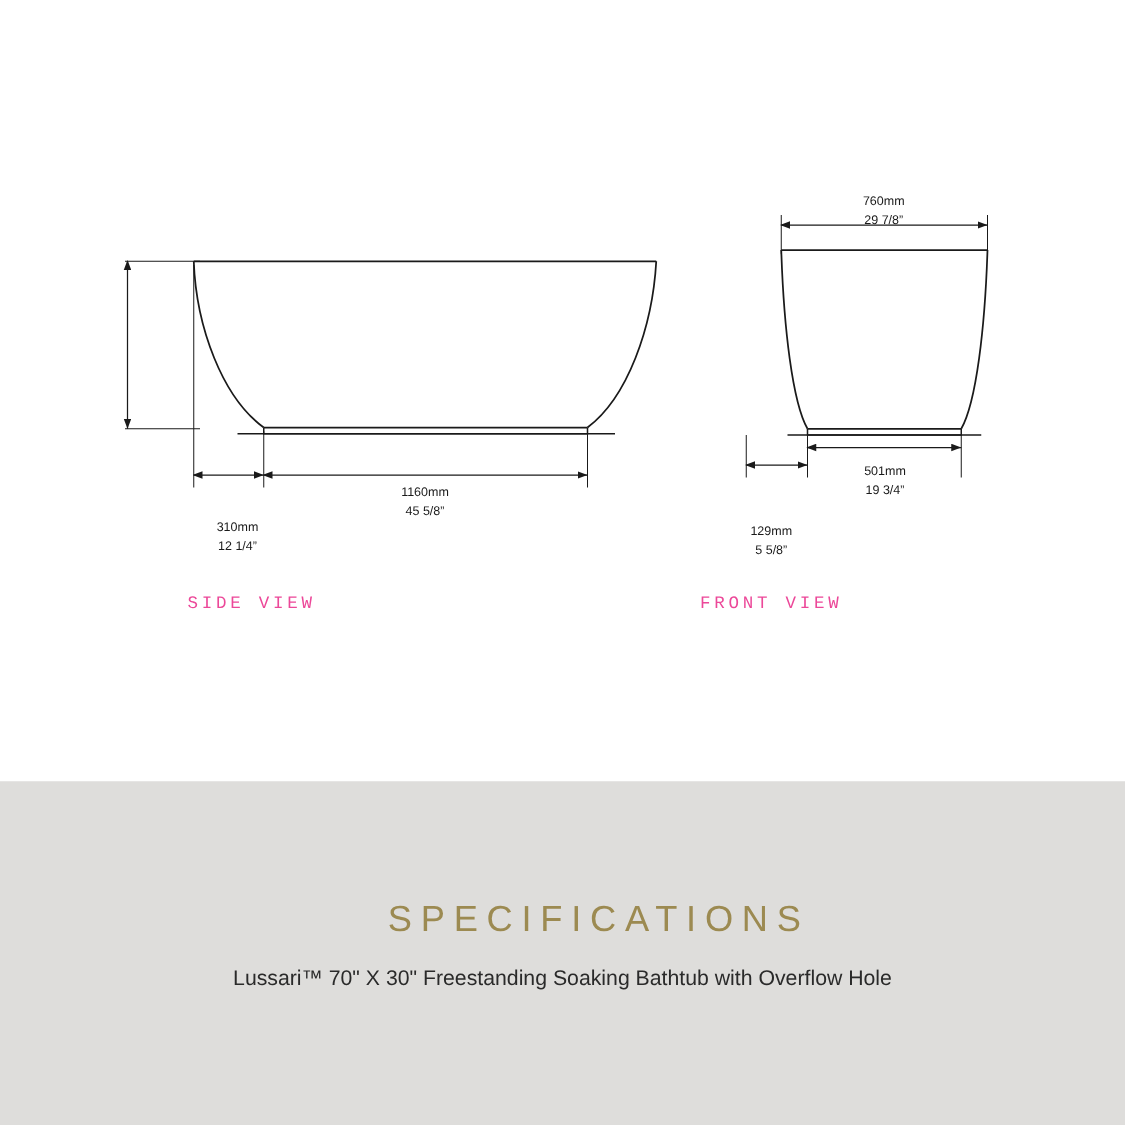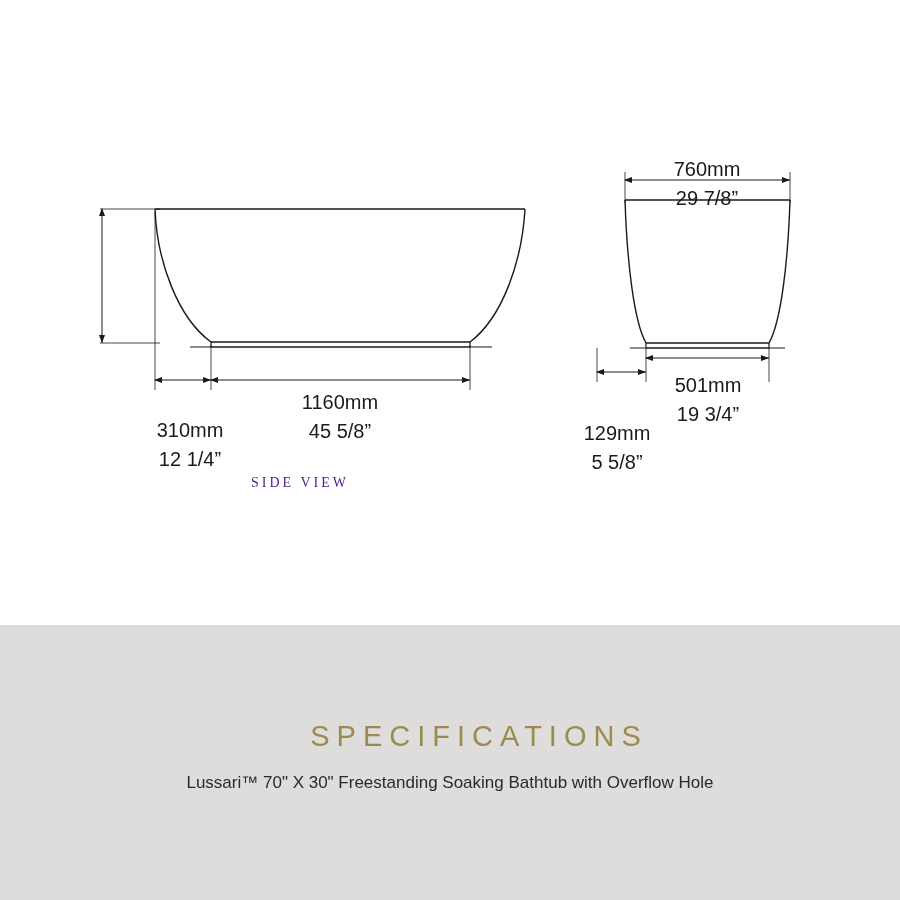--- a/index.html
+++ b/index.html
@@ -27,37 +27,37 @@
     left: 0;
     top: 625px;
     width: 900px;
     height: 275px;
     background: #dedddb;
   }
   .view-caption {
     position: absolute;
     font-size: 14px;
     letter-spacing: 3px;
-    color: #4c1d95;
-    text-align: center;
-    font-family: Liberation Serif, serif;
+    color: #ec4899;
+    text-align: left;
+    font-family: Liberation Mono, monospace;
   }
   #side-view-caption {
     left: 150px;
     top: 475px;
     width: 300px;
   }
   #front-view-caption {
     left: 560px;
     top: 475px;
     width: 300px;
   }
   .dim-label {
     position: absolute;
-    font-size: 20px;
+    font-size: 10px;
     color: #1a1a1a;
     text-align: center;
     line-height: 1.45;
     white-space: nowrap;
   }
   .dim-label span {
     display: block;
   }
   #spec-title {
     position: absolute;
@@ -183,19 +183,20 @@
   <div class="dim-label" style="left: 562px; top: 371px; width: 110px; margin-top: 48px;">
     <span>129mm</span>
     <span>5 5/8”</span>
   </div>
 
   <div class="dim-label" style="left: 648px; top: 371px; width: 120px;">
     <span>501mm</span>
     <span>19 3/4”</span>
   </div>
 
+  <div class="view-caption" id="front-view-caption">FRONT VIEW</div>
 
 </div>
 
 <div id="spec-panel">
   <div id="spec-title">SPECIFICATIONS</div>
   <div id="spec-subtitle">Lussari™ 70" X 30" Freestanding Soaking Bathtub with Overflow Hole</div>
 </div>
 
 </body></html>

